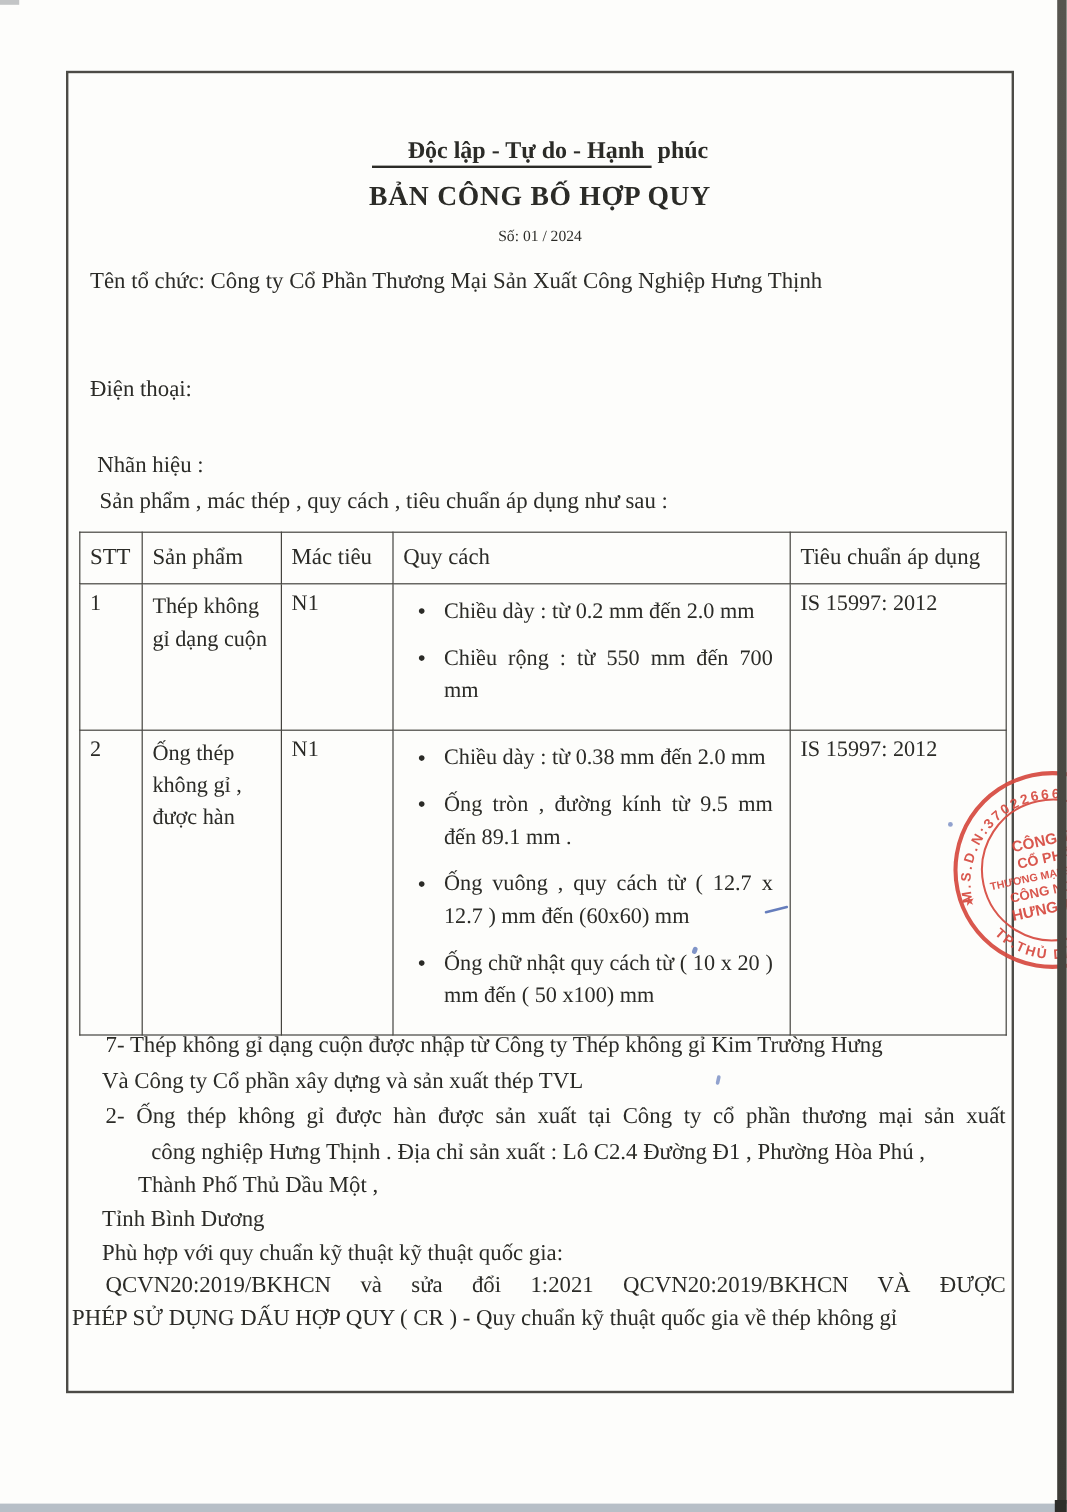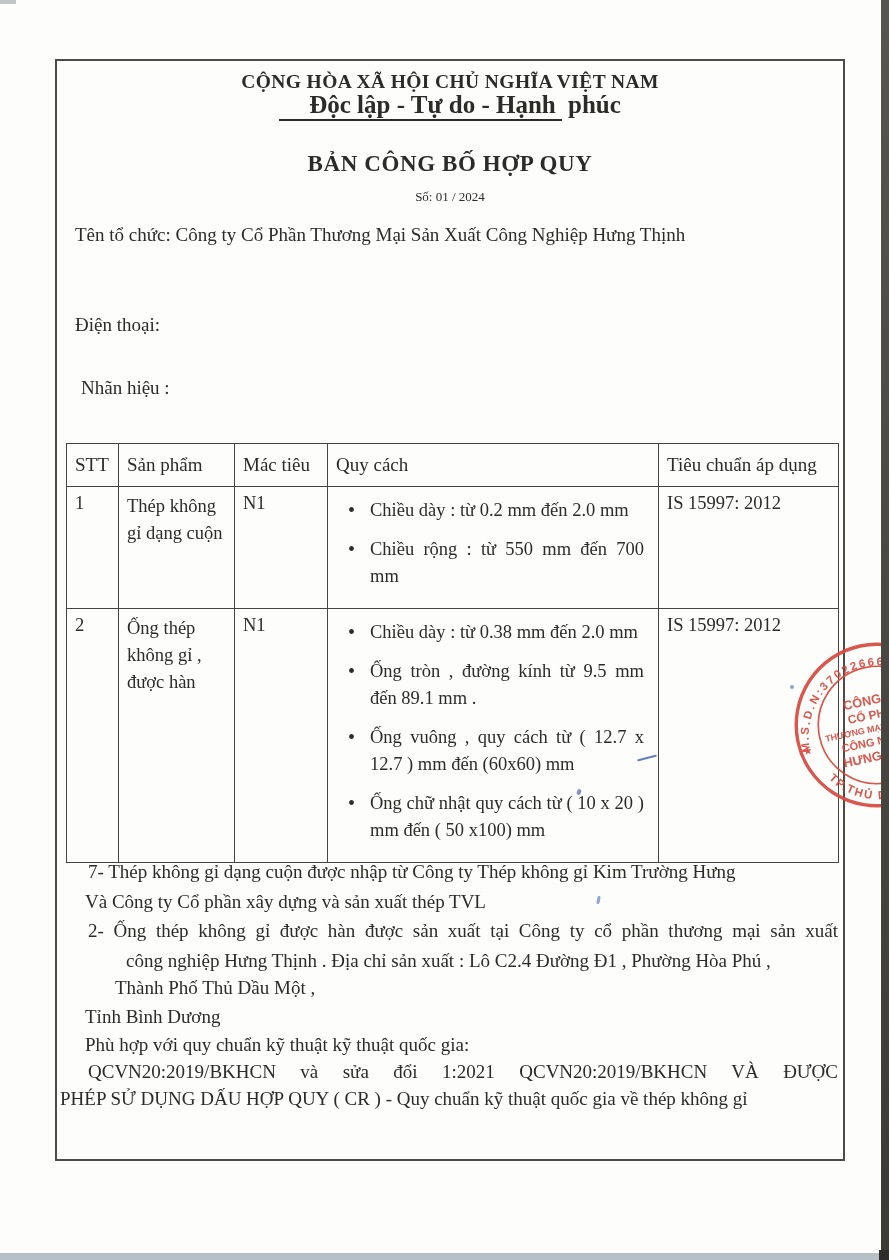--- a/index.html
+++ b/index.html
@@ -20,21 +20,21 @@
   
   .border-box{
     position:absolute;left:55px;top:59px;width:786px;height:1098px;
     border:2px solid #4c4b46;background:transparent;
   }
 
   .abs{position:absolute;}
   .center{left:55px;width:790px;text-align:center;}
 
   .nat-title{top:71px;font-weight:bold;font-size:19.5px;letter-spacing:.4px;}
-  .motto{top:91px;font-weight:bold;font-size:25px;}
+  .motto{top:115px;font-weight:bold;font-size:20px;}
   .motto-main{border-bottom:2px solid #2b2b27;padding:0 6px 1px 30px;}
   .doc-title{top:151px;font-weight:bold;font-size:23px;letter-spacing:.6px;text-align:center;}
   .doc-number{top:189px;font-size:13px;}
 
   .para{left:75px;width:745px;font-size:19px;line-height:30px;}
   .p-org{top:220px;}
   .p-address{top:250px;}
   .p-phone{top:310px;}
   .p-product{top:342px;left:81px;}
   .p-brand{top:373px;left:81px;}
@@ -90,30 +90,30 @@
   .pen-c{left:790px;top:685px;width:4px;height:4px;border-radius:50%;opacity:.6;}
   .pen-d{left:597px;top:896px;width:3px;height:8px;transform:rotate(12deg);opacity:.6;}
 </style>
 </head>
 <body>
 
 <div class="page">
 
   <div class="border-box"></div>
 
-  <div class="abs center nat-title">CỘNG HÒA XÃ HỘI CHỦ NGHĨA VIỆT NAM</div>
   <div class="abs center motto">
     <span class="motto-main">Độc lập - Tự do - Hạnh</span><span> phúc</span>
   </div>
   <div class="abs center doc-title">BẢN CÔNG BỐ HỢP QUY</div>
   <div class="abs center doc-number">Số: 01 / 2024</div>
 
   <div class="abs para p-org">Tên tổ chức: Công ty Cổ Phần Thương Mại Sản Xuất Công Nghiệp Hưng Thịnh</div>
   <div class="abs para p-phone">Điện thoại:</div>
   <div class="abs para p-brand">Nhãn hiệu :</div>
+  <div class="abs para p-intro">Sản phẩm , mác thép , quy cách , tiêu chuẩn áp dụng như sau :</div>
 
   <table class="spec">
     <colgroup>
       <col class="col-stt">
         <col class="col-sp">
         <col class="col-mt">
         <col class="col-qc">
         <col class="col-tc">
     </colgroup>
     <thead>

